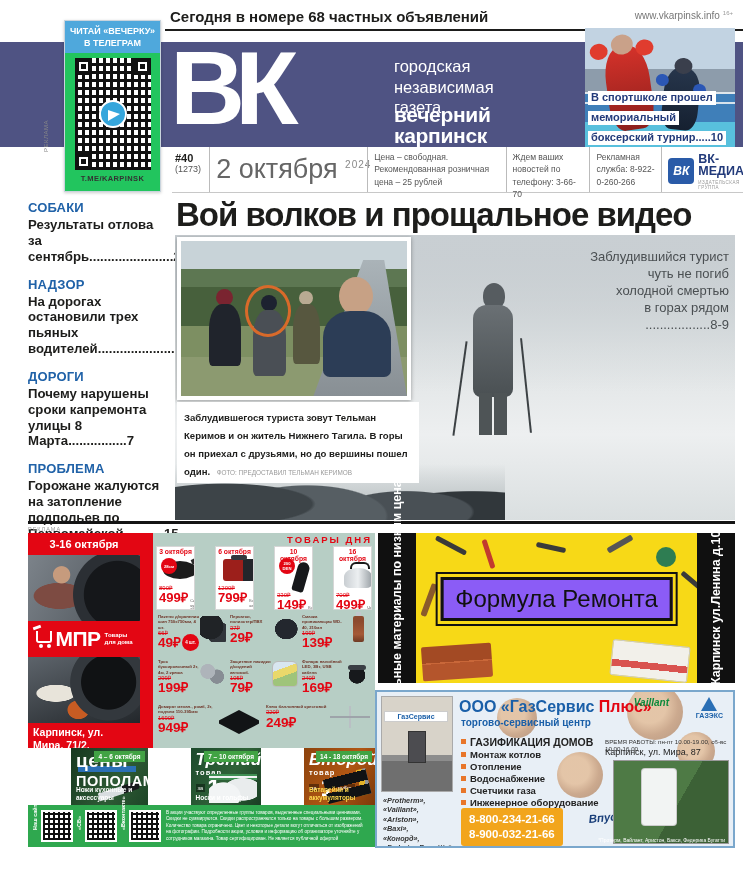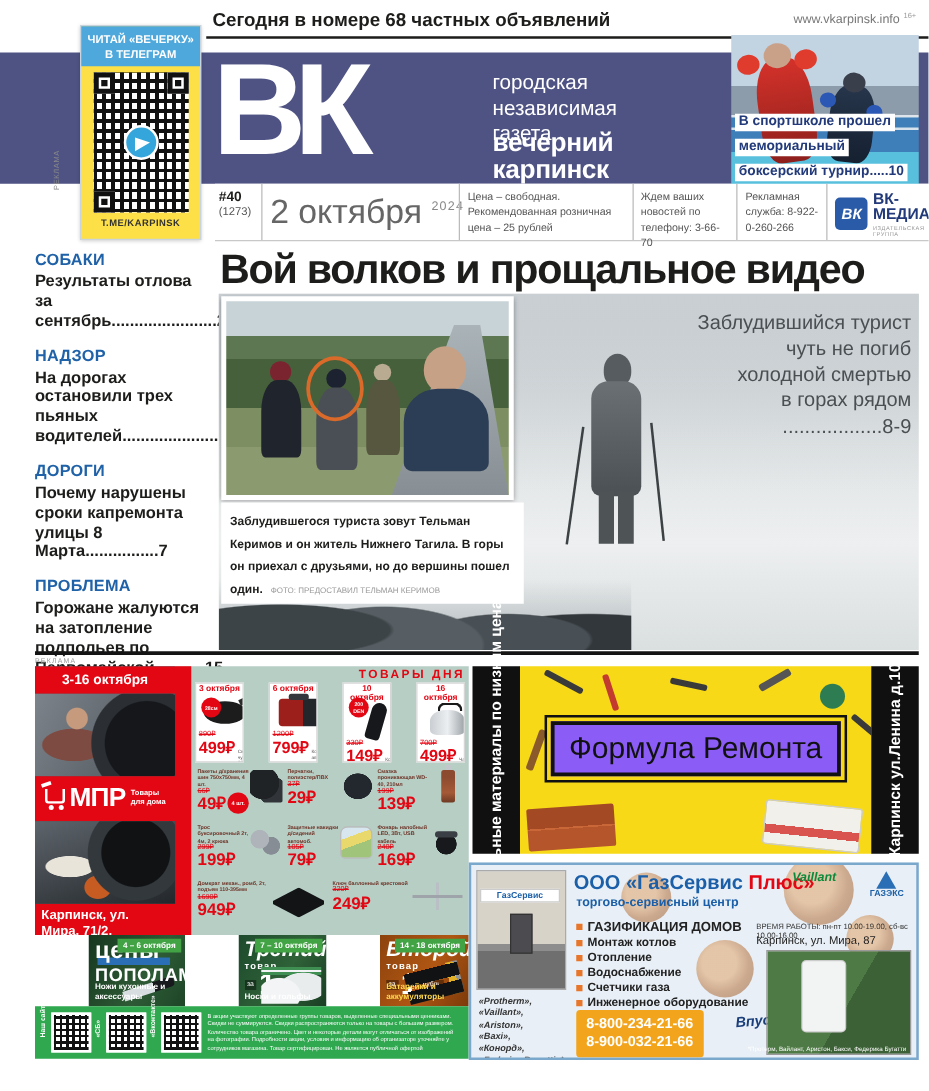--- a/index.html
+++ b/index.html
@@ -14,21 +14,21 @@
   #age { font-size:6px; vertical-align:super; color:#999; margin-left:3px; }
   #top-rule { left:165px; top:29px; width:578px; height:2px; background:#1d1d1b; }
 
   
   #band { left:0; top:42px; width:743px; height:105px; background:#4f5383; }
   #vk-logo { left:170px; top:36px; font-size:104px; font-weight:800; color:#fff; letter-spacing:-10px; line-height:1.0; }
   #tagline { left:394px; top:56px; color:#fff; font-size:16.5px; font-weight:400; line-height:1.25; }
   #paper-name { left:394px; top:104px; color:#fff; font-weight:800; font-size:21px; line-height:1.02; letter-spacing:-0.3px; }
 
   
-  #tg-box { left:64px; top:20px; width:97px; height:172px; background:#fde047; border:1px solid #c9d4dd; box-shadow:0 1px 3px rgba(0,0,0,.2); }
+  #tg-box { left:64px; top:20px; width:97px; height:172px; background:#22c55e; border:1px solid #c9d4dd; box-shadow:0 1px 3px rgba(0,0,0,.2); }
   #tg-head { background:#4fa8dc; color:#fff; font-weight:700; font-size:9px; text-align:center; padding:5px 1px 4px; line-height:1.3; }
   #tg-qr { position:relative; width:76px; height:112px; margin:5px auto 2px; background:
       repeating-linear-gradient(90deg,#111 0 3px,transparent 3px 7px),
       repeating-linear-gradient(0deg,#111 0 3px,#fff 3px 8px); }
   .qr-corner { position:absolute; width:17px; height:17px; background:#fff; border:4px solid #111; }
   .qr-corner::after { content:""; position:absolute; left:2px; top:2px; right:2px; bottom:2px; background:#111; }
   #qc1 { left:0; top:0; } #qc2 { right:0; top:0; } #qc3 { left:0; bottom:0; }
   #tg-plane { position:absolute; left:24px; top:42px; width:28px; height:28px; border-radius:50%; background:#35a6dc; border:2px solid #fff; }
   #tg-plane::after { content:""; position:absolute; left:7px; top:8px; width:0; height:0; border-left:12px solid #fff; border-top:4px solid transparent; border-bottom:7px solid transparent; }
   #tg-url { text-align:center; font-size:7.5px; color:#333; font-weight:600; margin-top:4px; letter-spacing:0.4px; }
@@ -109,21 +109,21 @@
   #p1 .hd { left:7px; top:0; width:17px; height:17px; background:#7a2430; }
   #p1 .bd { left:0; top:15px; width:32px; height:62px; background:#20242c; }
   #p2 .hd { left:8px; top:2px; width:16px; height:16px; background:#1d2230; }
   #p2 .bd { left:0; top:17px; width:33px; height:66px; background:#4a4f55; }
   #p3 .hd { left:6px; top:0; width:14px; height:14px; background:#b9aa92; }
   #p3 .bd { left:0; top:13px; width:27px; height:60px; background:#57573f; }
   #p4 .hd { left:16px; top:0; width:34px; height:38px; background:#c7a185; }
   #p4 .bd { left:0; top:34px; width:68px; height:66px; background:#2c3d56; }
   #p1 { left:28px; top:48px; } #p2 { left:72px; top:52px; } #p3 { left:112px; top:50px; } #p4 { left:142px; top:36px; }
   #circle-mark { position:absolute; left:64px; top:44px; width:46px; height:52px; border:3px solid #d96a2a; border-radius:50%; }
-  #teaser { position:absolute; right:6px; top:14px; text-align:right; color:#4a4f52; font-size:16px; line-height:1.3; }
+  #teaser { position:absolute; right:6px; top:14px; text-align:right; color:#4a4f52; font-size:13px; line-height:1.3; }
   #caption-box { position:absolute; left:2px; top:167px; width:242px; background:#fff; padding:5px 7px 4px; }
   #caption-text { font-size:9.6px; font-weight:700; color:#1d1d1b; line-height:1.3; display:inline; }
   #caption-credit { font-size:6.4px; color:#999; font-weight:400; display:inline; margin-left:2px; }
 
   
   #ad-divider { left:28px; top:521px; width:707px; height:3px; background:#141414; }
   #ads-reklama { left:28px; top:526px; font-size:5.5px; color:#999; letter-spacing:1px; }
 
   
   #mpr { left:28px; top:533px; width:112px; height:215px; overflow:hidden; background:#50565c; }

